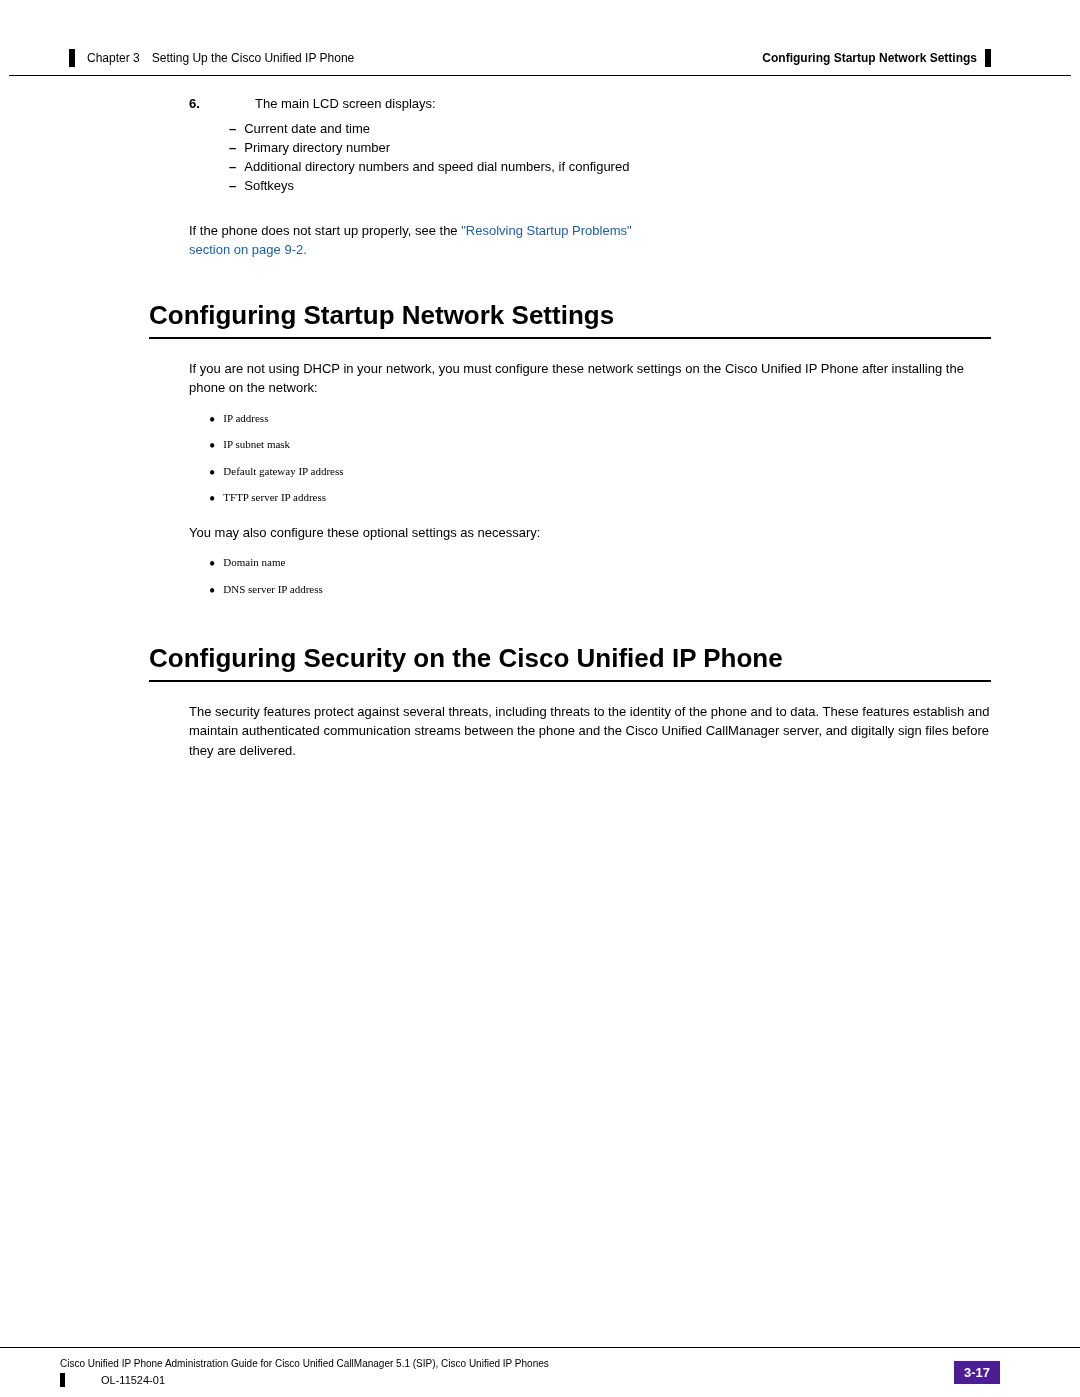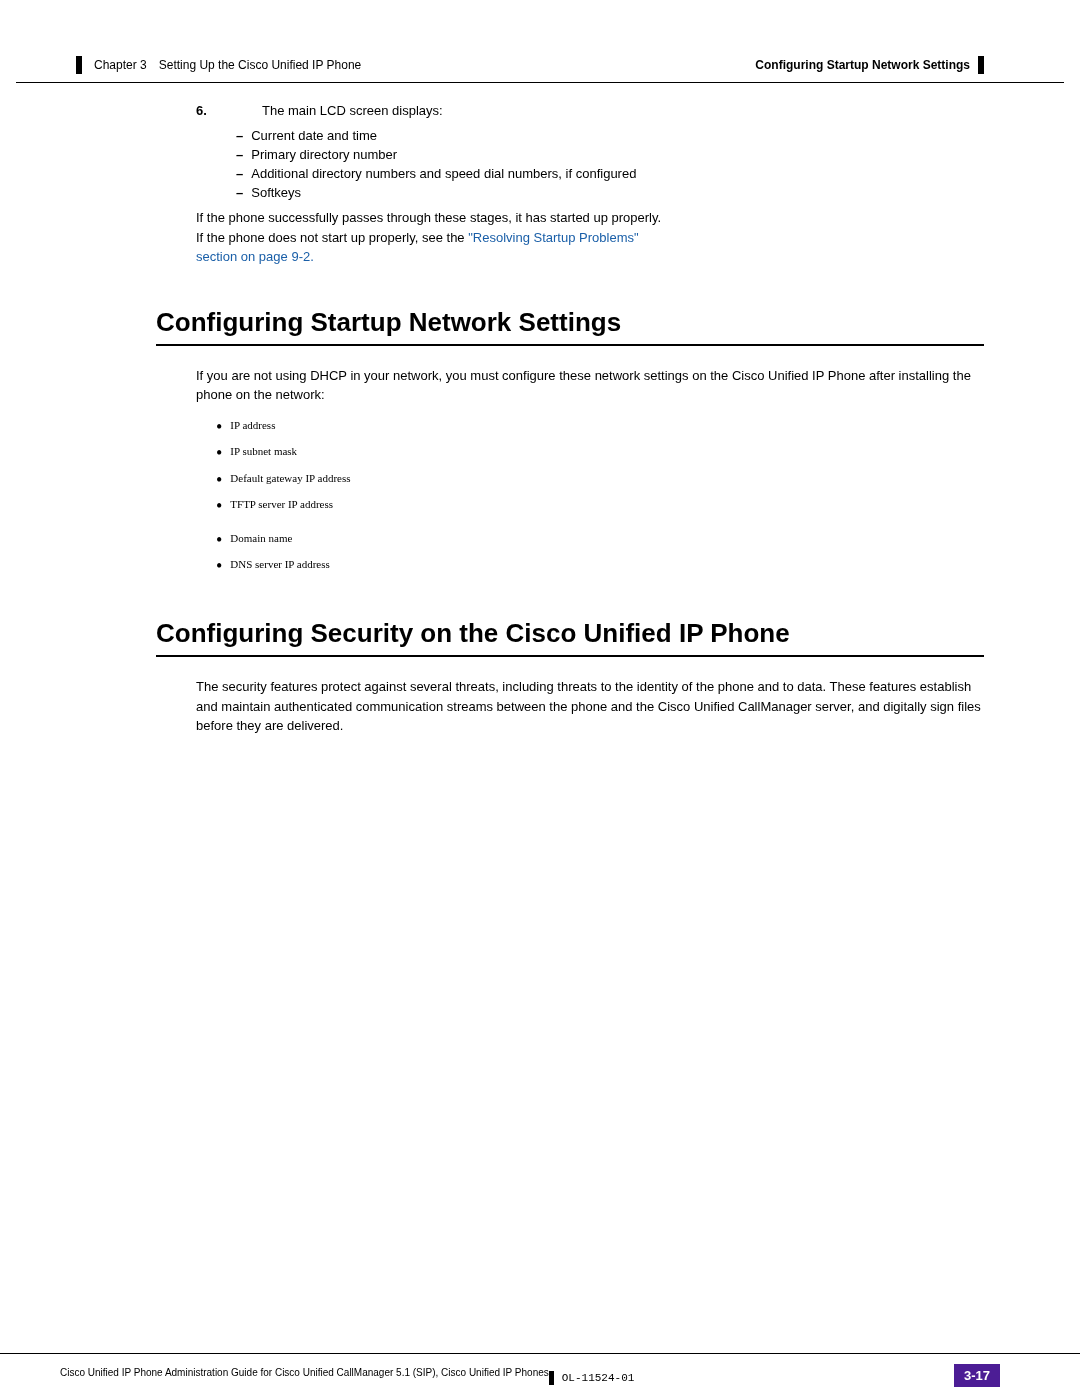--- a/index.html
+++ b/index.html
@@ -15,21 +15,21 @@
       color: #000000;
       width: 1080px;
       min-height: 1397px;
       position: relative;
     }
 
     .page {
       width: 1080px;
       min-height: 1397px;
       background: #ffffff;
-      padding: 16px;
+      padding: 9px;
       position: relative;
     }
 
     
     .header {
       display: flex;
       justify-content: space-between;
       align-items: center;
       padding: 40px 80px 8px 60px;
       border-bottom: 1px solid #000;
@@ -183,20 +183,21 @@
       right: 0;
       border-top: 1px solid #000;
       padding: 10px 80px 10px 60px;
       display: flex;
       justify-content: space-between;
       align-items: center;
     }
 
     .footer-left {
       display: flex;
+      flex-direction: column;
     }
 
     .footer-doc-title {
       font-family: Arial, sans-serif;
       font-size: 10px;
       color: #000;
       font-weight: normal;
     }
 
     .footer-bottom-row {
@@ -207,23 +208,24 @@
     }
 
     .footer-bar {
       width: 5px;
       height: 14px;
       background: #000;
       display: inline-block;
     }
 
     .footer-part-num {
-      font-family: Liberation Mono, monospace;
+      font-family: Liberation Sans, sans-serif;
       font-size: 11px;
       color: #000;
+      margin-left: 28px;
     }
 
     .footer-page {
       background: #4c1d95;
       color: #fff;
       font-family: Arial, sans-serif;
       font-size: 13px;
       font-weight: bold;
       padding: 4px 10px;
     }
@@ -265,21 +267,21 @@
         <span class="dash-sym">–</span>
         <span class="dash-text">Additional directory numbers and speed dial numbers, if configured</span>
       </div>
       <div class="dash-item">
         <span class="dash-sym">–</span>
         <span class="dash-text">Softkeys</span>
       </div>
     </div>
 
     <div class="para">
-      <span>If the phone successfully passes through these stages, it has started up properly.</span><br>
+      <br>
       <span>If the phone does not start up properly, see the </span><a class="para-link" href="#">"Resolving Startup Problems"</a>
       <br><a class="para-link" href="#"><span>section on page</span> <span>9-2.</span></a>
     </div>
 
     <div class="section-heading">Configuring Startup Network Settings</div>
 
     <p class="para">If you are not using DHCP in your network, you must configure these network settings on the Cisco Unified IP Phone after installing the phone on the network:</p>
 
     <div class="bullet-list">
       <div class="bullet-item">
@@ -293,20 +295,21 @@
       <div class="bullet-item">
         <span class="bullet-dot">•</span>
         <span class="bullet-text">Default gateway IP address</span>
       </div>
       <div class="bullet-item">
         <span class="bullet-dot">•</span>
         <span class="bullet-text">TFTP server IP address</span>
       </div>
     </div>
 
+    <p class="para">You may also configure these optional settings as necessary:</p>
 
     <div class="bullet-list">
       <div class="bullet-item">
         <span class="bullet-dot">•</span>
         <span class="bullet-text">Domain name</span>
       </div>
       <div class="bullet-item">
         <span class="bullet-dot">•</span>
         <span class="bullet-text">DNS server IP address</span>
       </div>

